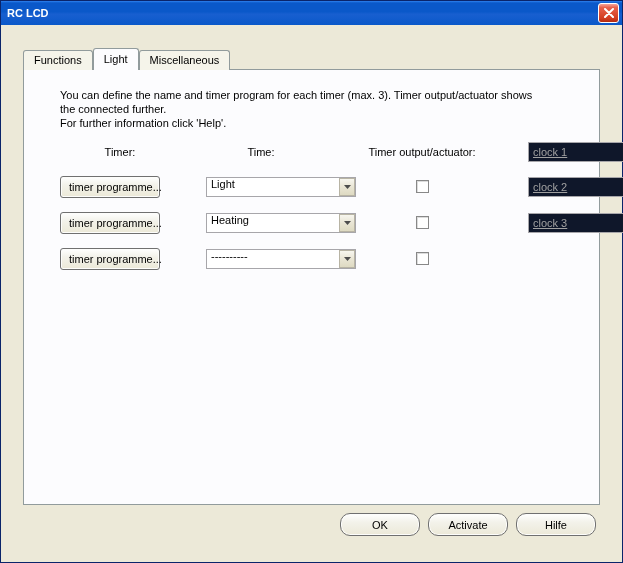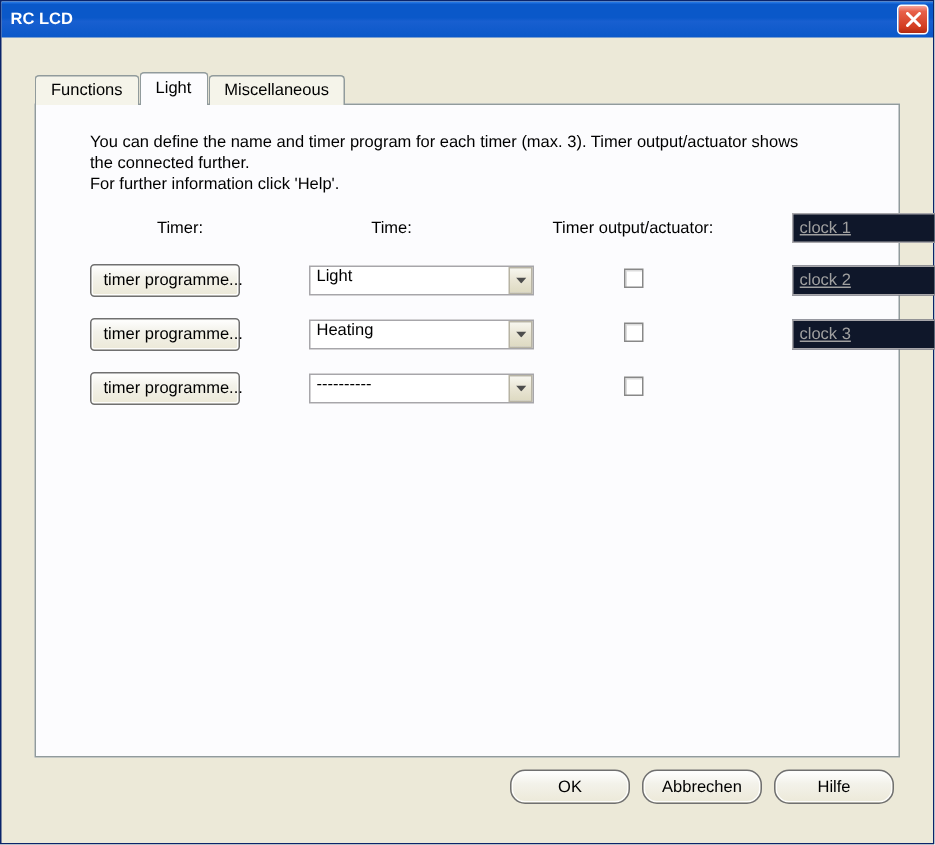--- a/index.html
+++ b/index.html
@@ -211,17 +211,17 @@
           </span>
         </div>
         <div class="chkcell">
           <span class="chk"></span>
         </div>
       </div>
     </div>
 
     <div class="buttonbar">
       <button class="xpbtn">OK</button>
-      <button class="xpbtn">Abbrechen</button>
+      <button class="xpbtn">Activate</button>
       <button class="xpbtn">Hilfe</button>
     </div>
   </div>
 </div>
 
 </body></html>

